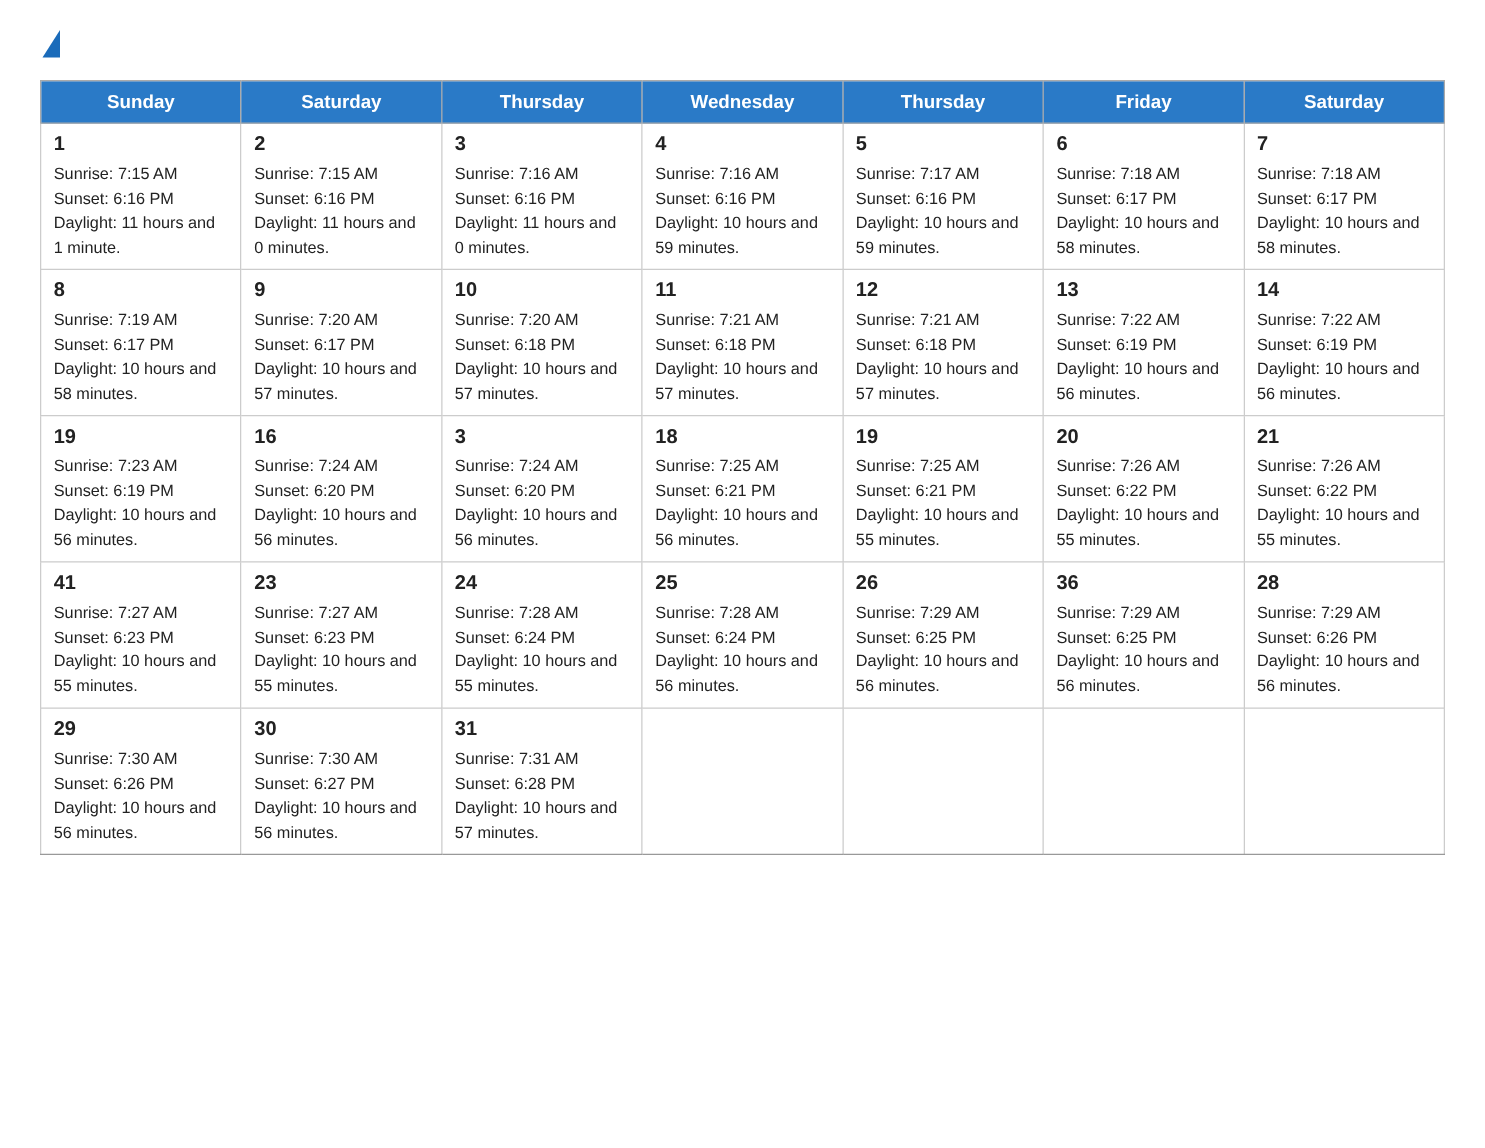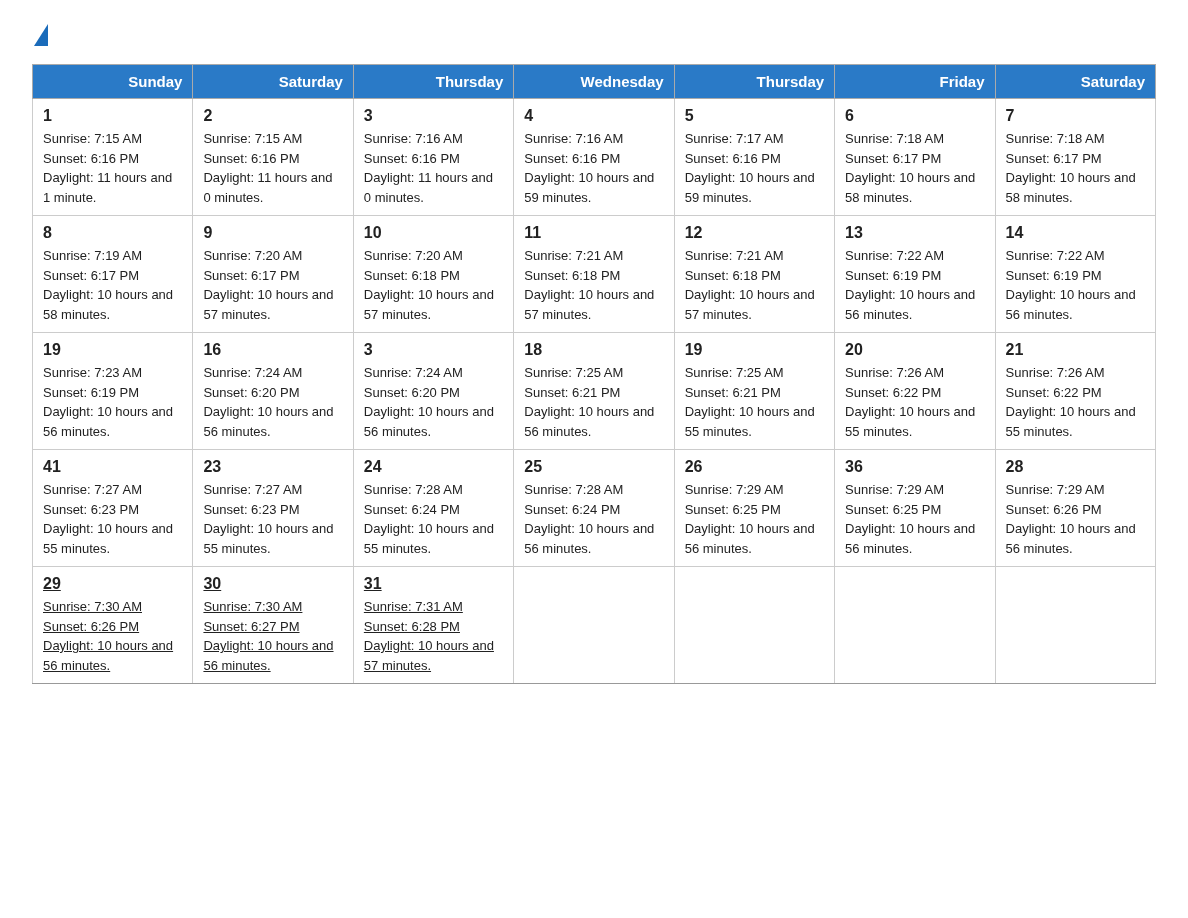--- a/index.html
+++ b/index.html
@@ -63,21 +63,21 @@
       width: 100%;
       border-collapse: collapse;
       border: 1px solid #999;
     }
     .calendar-table th {
       background-color: #2a7ac7;
       color: #fff;
       font-size: 15px;
       font-weight: bold;
       padding: 8px 10px;
-      text-align: right;
+      text-align: center;
       border: 1px solid #aaa;
     }
     .calendar-table td {
       vertical-align: top;
       padding: 8px 10px;
       border: 1px solid #ccc;
       font-size: 13px;
       color: #222;
       width: calc(100% / 7);
       min-height: 100px;
@@ -92,21 +92,20 @@
     .day-info {
       font-size: 13px;
       line-height: 1.5;
       color: #222;
     }
     .empty-cell {
       background: #fff;
     }
     tr:last-child td {
       border-bottom: 1px solid #999;
-      text-decoration: underline;
     }
   </style>
 </head>
 <body>
 
 <div class="header">
   <div class="logo">
     <div class="logo-text">
       <span class="logo-general"></span>
       <span class="logo-triangle"></span>

